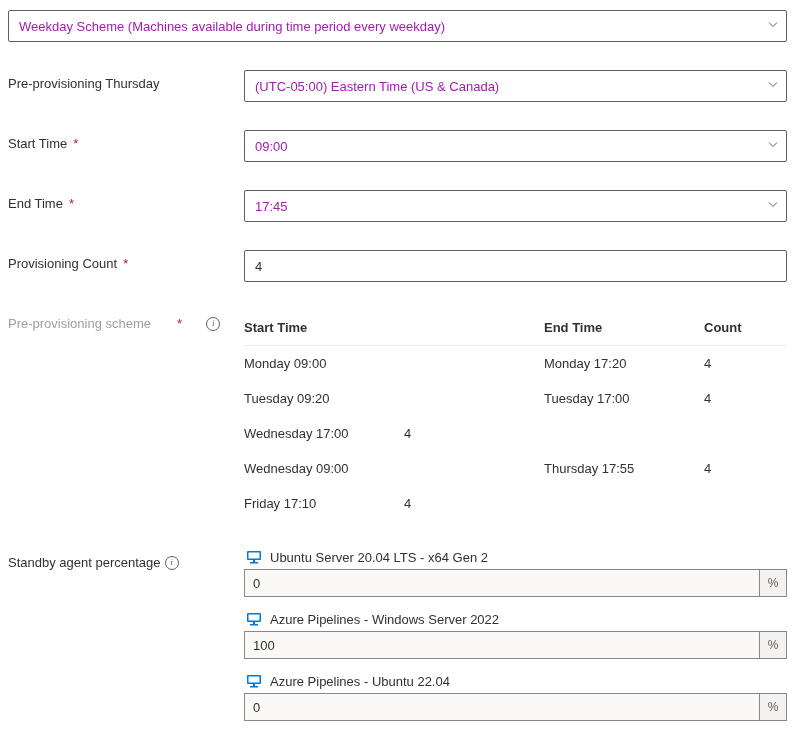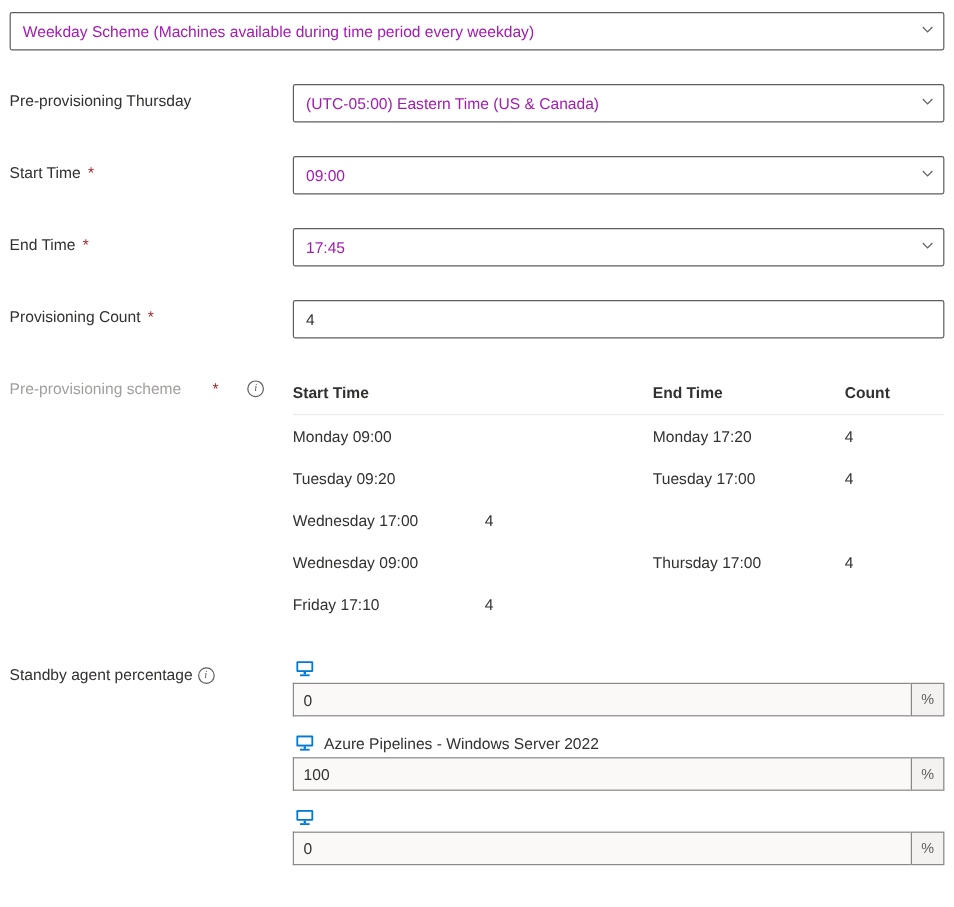--- a/index.html
+++ b/index.html
@@ -268,21 +268,21 @@
             <div class="col-start">Tuesday 09:20</div>
             <div class="col-end">Tuesday 17:00</div>
             <div class="col-count">4</div>
           </div>
           <div class="scheme-row">
             <div class="col-end">Wednesday 17:00</div>
             <div class="col-count">4</div>
           </div>
           <div class="scheme-row">
             <div class="col-start">Wednesday 09:00</div>
-            <div class="col-end">Thursday 17:00</div>
+            <div class="col-end">Thursday 17:55</div>
             <div class="col-count">4</div>
           </div>
           <div class="scheme-row">
             <div class="col-end">Friday 17:10</div>
             <div class="col-count">4</div>
           </div>
         </div>
     </div>
   </div>
 </div>
@@ -294,20 +294,21 @@
   </div>
   <div class="form-control" id="agents-container">
       <div class="agent-block">
         <div class="agent-header">
           <svg class="vm-icon" viewBox="0 0 16 16">
             <rect x="1" y="2" width="14" height="9" rx="1" fill="#0078d4"></rect>
             <rect x="2.5" y="3.5" width="11" height="6" fill="#ffffff"></rect>
             <rect x="7" y="11" width="2" height="2" fill="#0078d4"></rect>
             <rect x="4" y="13" width="8" height="1.5" fill="#0078d4"></rect>
           </svg>
+          <span class="agent-name">Ubuntu Server 20.04 LTS - x64 Gen 2</span>
         </div>
         <div class="agent-input-row">
           <input class="agent-input" type="text" value="0" style="">
           <div class="agent-suffix">%</div>
         </div>
       </div>
       <div class="agent-block">
         <div class="agent-header">
           <svg class="vm-icon" viewBox="0 0 16 16">
             <rect x="1" y="2" width="14" height="9" rx="1" fill="#0078d4"></rect>
@@ -323,20 +324,21 @@
         </div>
       </div>
       <div class="agent-block">
         <div class="agent-header">
           <svg class="vm-icon" viewBox="0 0 16 16">
             <rect x="1" y="2" width="14" height="9" rx="1" fill="#0078d4"></rect>
             <rect x="2.5" y="3.5" width="11" height="6" fill="#ffffff"></rect>
             <rect x="7" y="11" width="2" height="2" fill="#0078d4"></rect>
             <rect x="4" y="13" width="8" height="1.5" fill="#0078d4"></rect>
           </svg>
+          <span class="agent-name">Azure Pipelines - Ubuntu 22.04</span>
         </div>
         <div class="agent-input-row">
           <input class="agent-input" type="text" value="0" style="">
           <div class="agent-suffix">%</div>
         </div>
       </div>
     </div>
 </div>
 
 </body></html>

